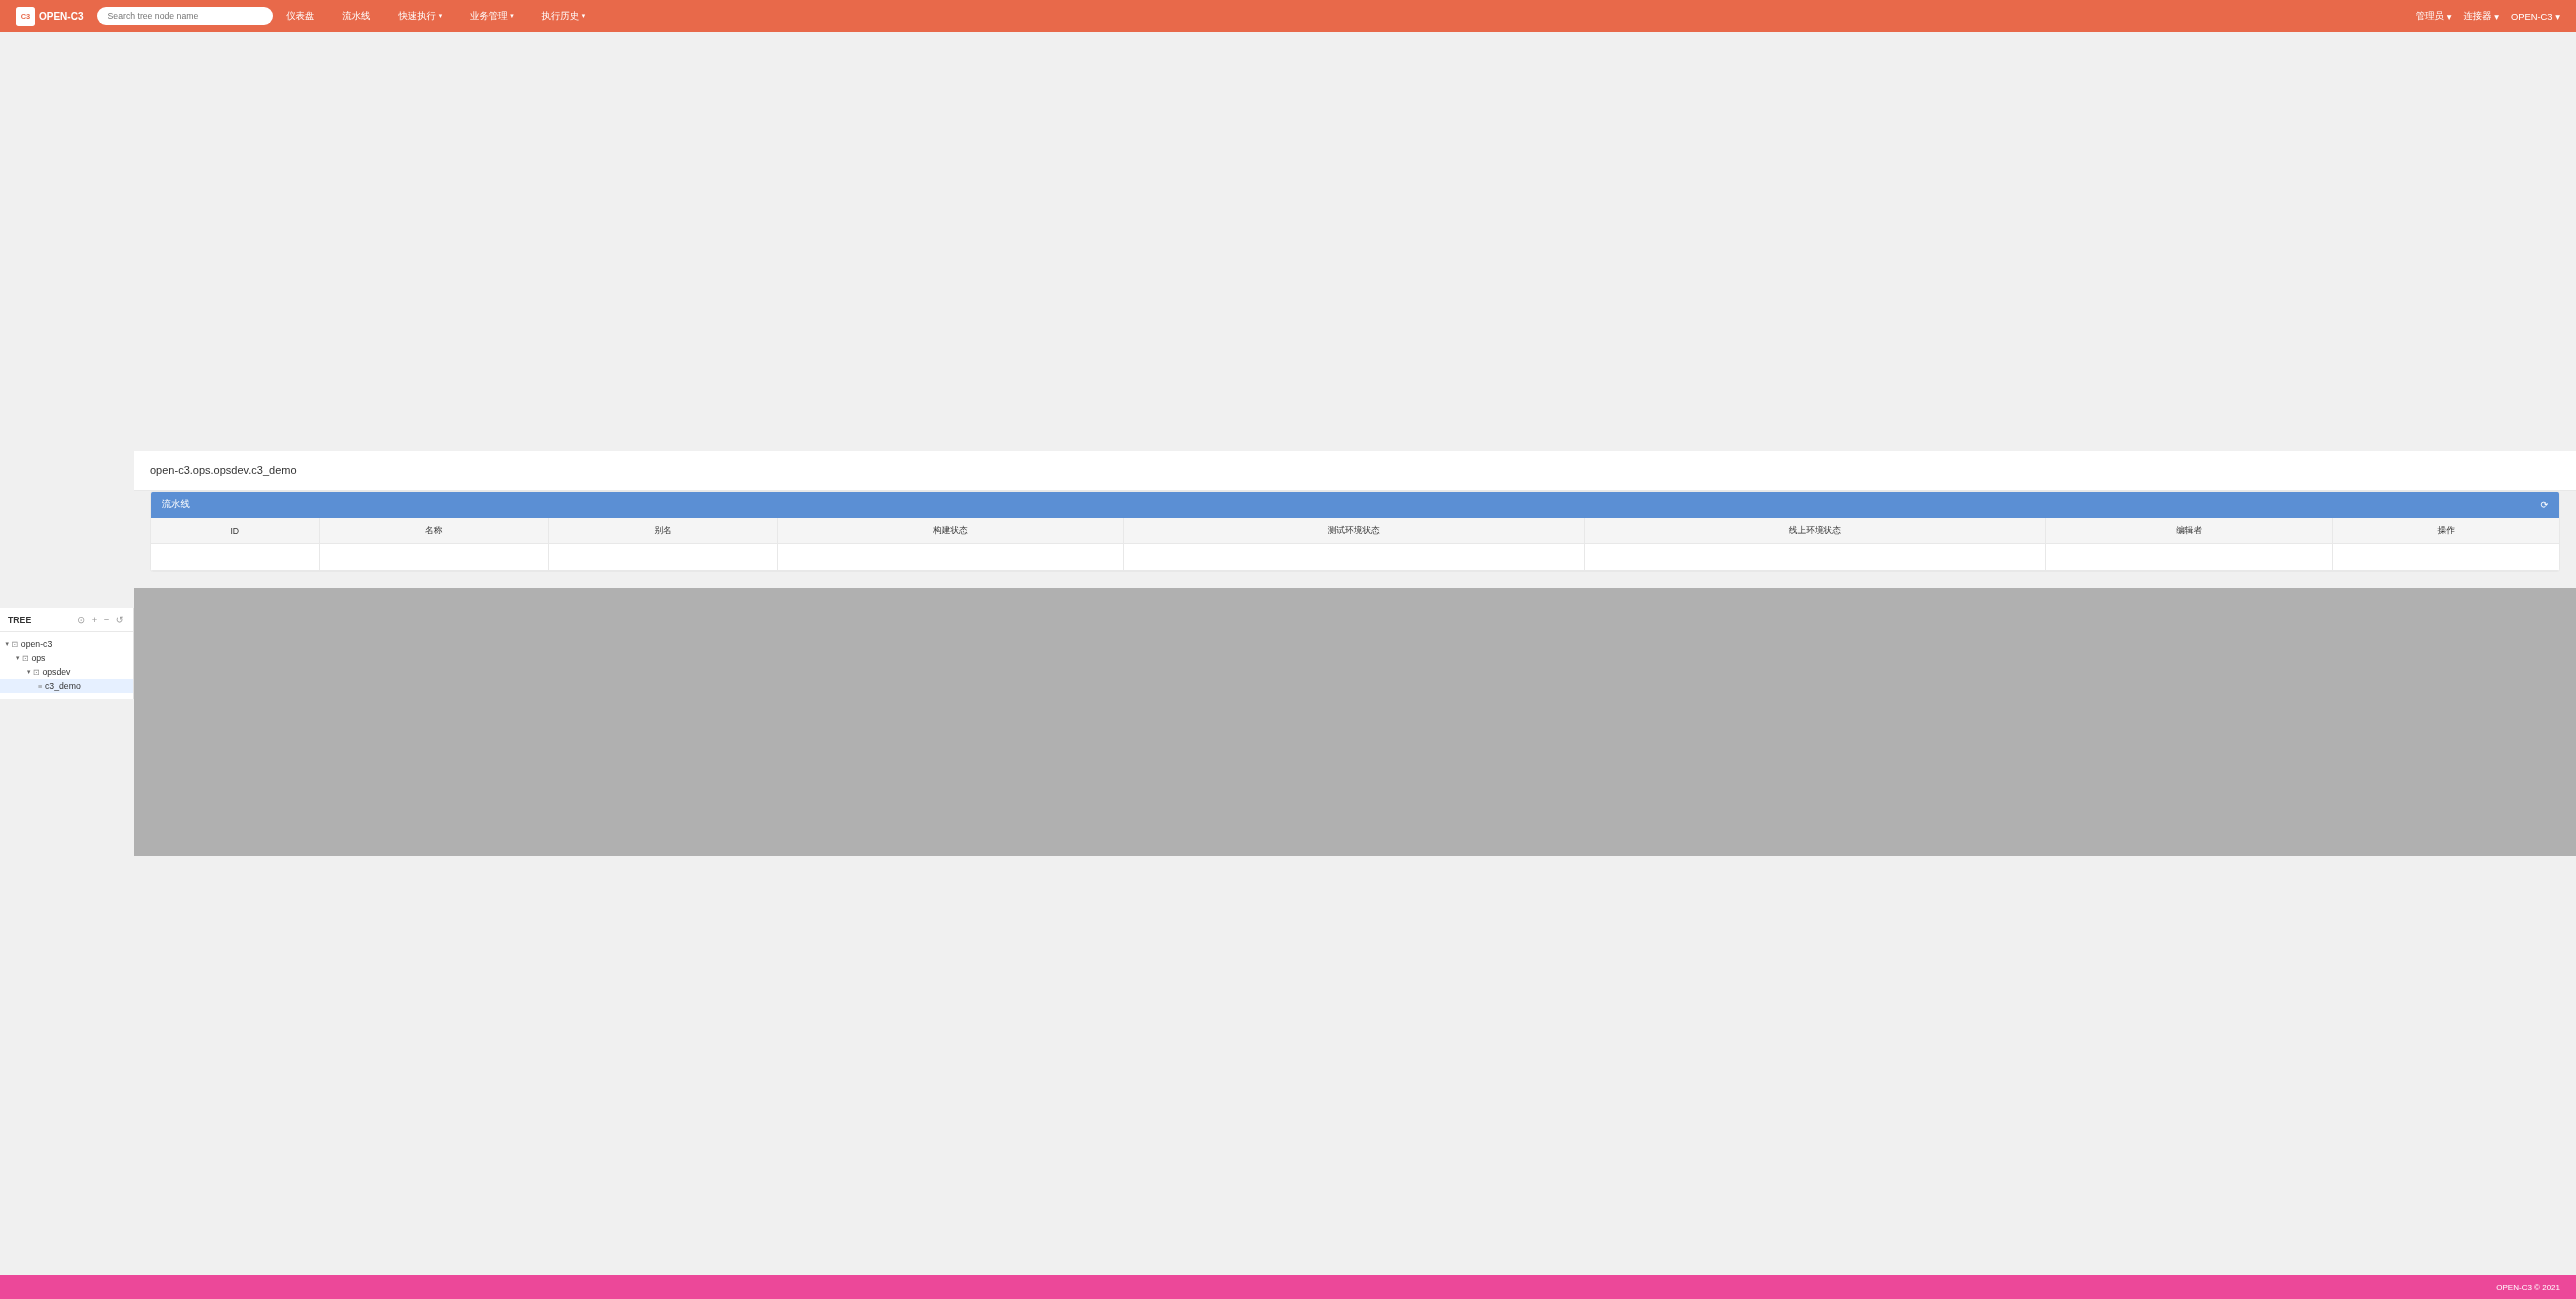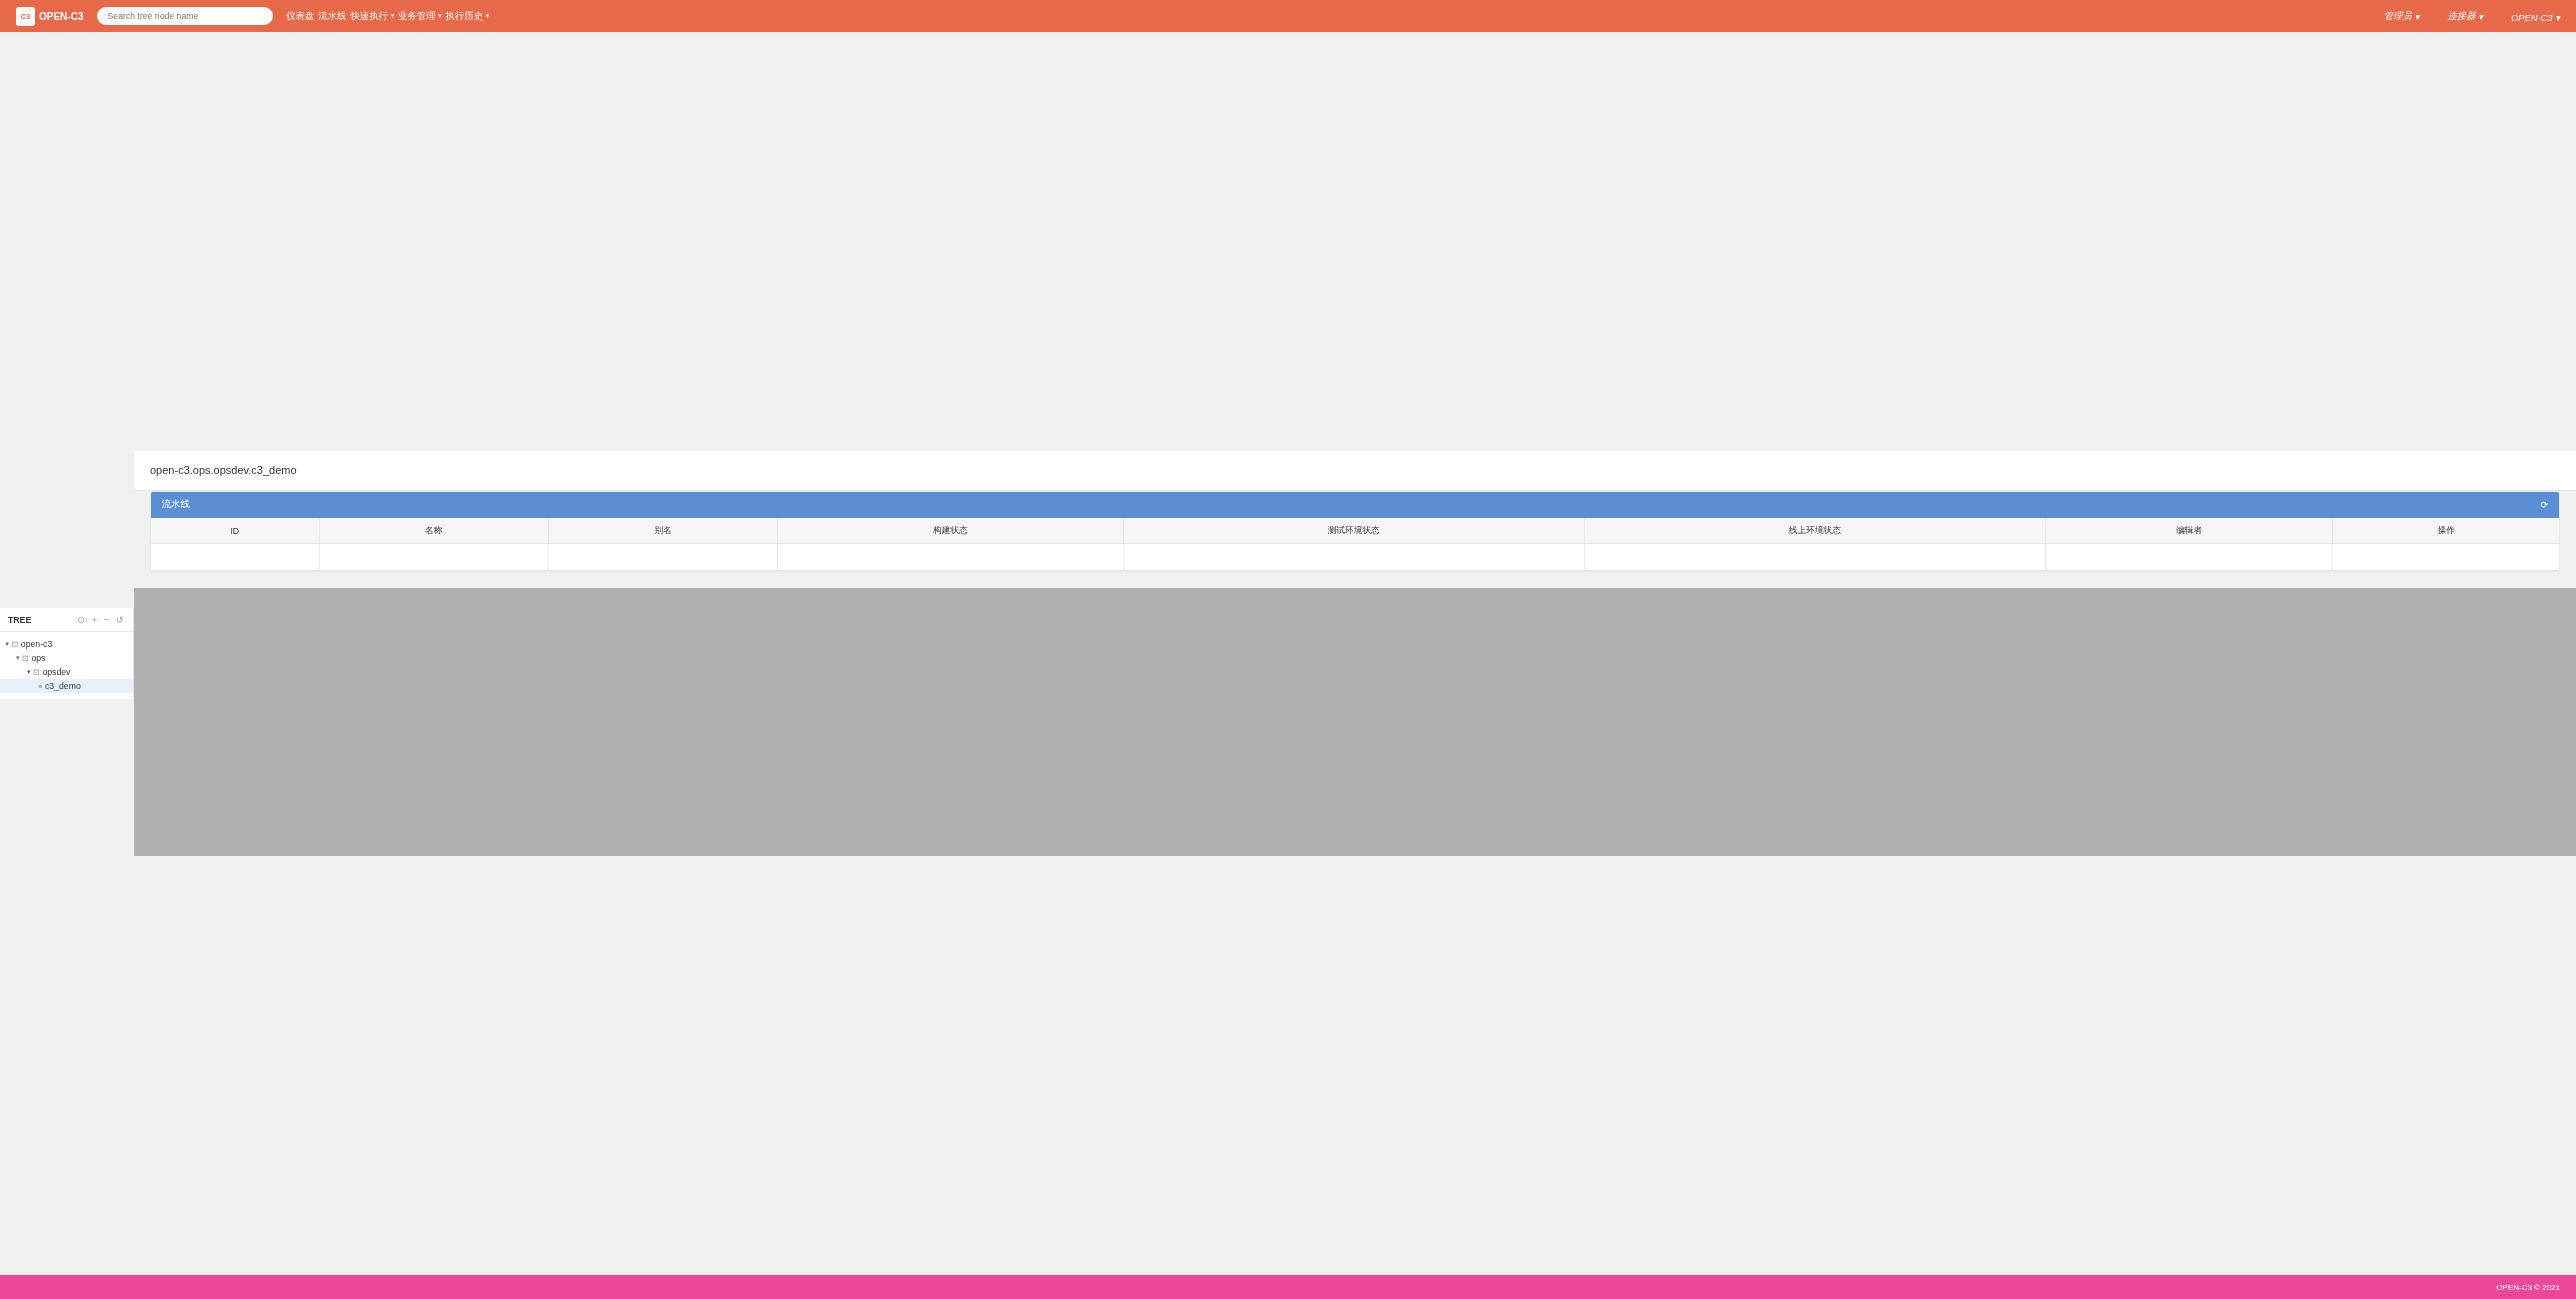--- a/index.html
+++ b/index.html
@@ -40,40 +40,39 @@
       border: none;
       border-radius: 13.4px;
       padding: 4px 10.7px;
       font-size: 8.7px;
       color: #999;
       width: 176px;
       outline: none;
     }
     .nav-links {
       display: flex;
-      gap: 4px;
+      gap: 28px;
       align-items: flex-end;
       flex: 1;
     }
     .nav-link {
       color: white;
       font-size: 9.4px;
       cursor: pointer;
       display: flex;
       align-items: center;
       gap: 2.7px;
       white-space: nowrap;
     }
     .nav-link .chevron { font-size: 6.7px; }
     .nav-right {
       display: flex;
-      align-items: flex-end;
-      gap: 28px;
+      align-items: center;
+      gap: 12px;
       margin-left: auto;
-      font-style: italic;
     }
     .nav-right-item {
       color: white;
       font-size: 9.4px;
       cursor: pointer;
       display: flex;
       align-items: center;
       gap: 2.7px;
     }
 

